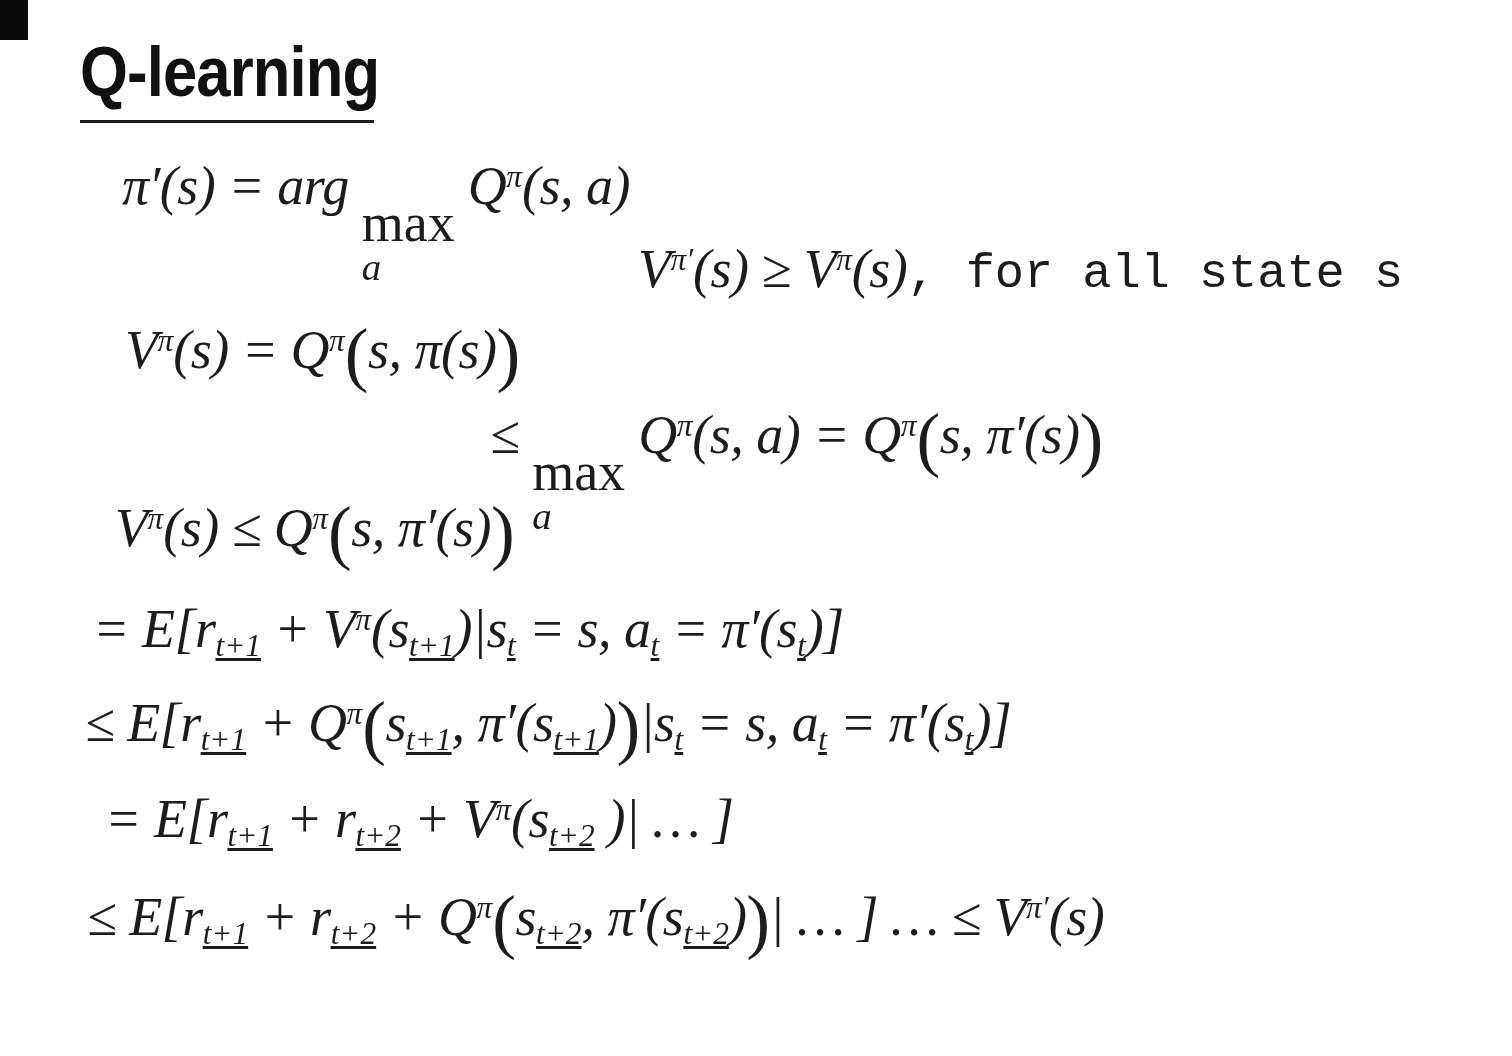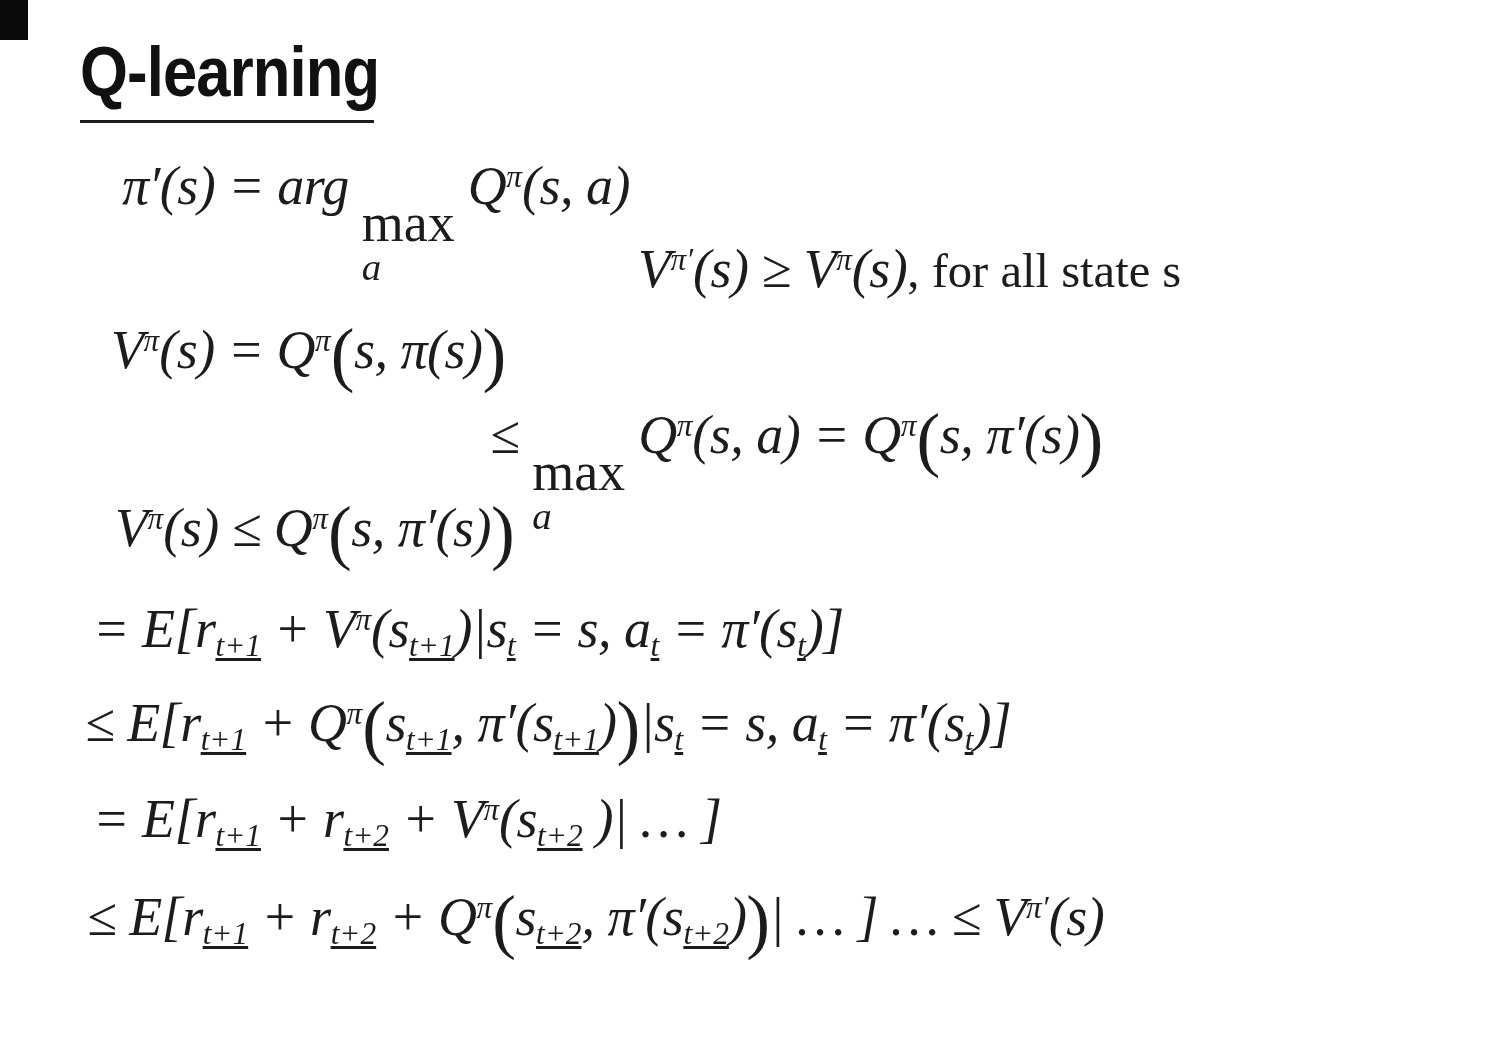--- a/index.html
+++ b/index.html
@@ -60,21 +60,21 @@
     letter-spacing:0;
     text-decoration:underline;
   }
   .eq .big{
     font-style:normal;
     font-size:1.32em;
     vertical-align:-0.14em;
     font-weight:400;
   }
   .eq .txt{
-    font-family:Liberation Serif, serif;
+    font-family:Liberation Mono, monospace;
     font-style:normal;
     font-size:0.9em;
     letter-spacing:0;
   }
   .eq .stack{
     display:inline-flex;
     flex-direction:column;
     line-height:0.95;
     vertical-align:-0.68em;
     letter-spacing:0;
@@ -89,23 +89,23 @@
   <div class="corner-mark"></div>
 
   <h1 class="title">Q-learning</h1>
   <div class="title-underline"></div>
 
   <div class="eq" style="left:122px;top:157px;"><span class="m">π′(s) = arg </span><span class="stack">
         <span class="over">max</span>
         <span class="under">a</span>
       </span><span class="m"> Q</span><span class="sup">π</span><span class="m">(s, a)</span></div>
   <div class="eq" style="left:638px;top:240px;"><span class="m">V</span><span class="sup">π′</span><span class="m">(s) ≥ V</span><span class="sup">π</span><span class="m">(s)</span><span class="txt">, for all state s</span></div>
-  <div class="eq" style="left:111px;top:315px;"><span class="m">V</span><span class="sup">π</span><span class="m">(s) = Q</span><span class="sup">π</span><span class="big">(</span><span class="m">s, π(s)</span><span class="big">)</span></div>
+  <div class="eq" style="left:125px;top:315px;"><span class="m">V</span><span class="sup">π</span><span class="m">(s) = Q</span><span class="sup">π</span><span class="big">(</span><span class="m">s, π(s)</span><span class="big">)</span></div>
   <div class="eq" style="left:490px;top:400px;"><span class="m">≤ </span><span class="stack">
         <span class="over">max</span>
         <span class="under">a</span>
       </span><span class="m"> Q</span><span class="sup">π</span><span class="m">(s, a) = Q</span><span class="sup">π</span><span class="big">(</span><span class="m">s, π′(s)</span><span class="big">)</span></div>
   <div class="eq" style="left:115px;top:493px;text-align:right;"><span class="m">V</span><span class="sup">π</span><span class="m">(s) ≤ Q</span><span class="sup">π</span><span class="big">(</span><span class="m">s, π′(s)</span><span class="big">)</span></div>
   <div class="eq" style="left:93px;top:600px;"><span class="m">= E[r</span><span class="sub">t+1</span><span class="m"> + V</span><span class="sup">π</span><span class="m">(s</span><span class="sub">t+1</span><span class="m">)|s</span><span class="sub">t</span><span class="m"> = s, a</span><span class="sub">t</span><span class="m"> = π′(s</span><span class="sub">t</span><span class="m">)]</span></div>
   <div class="eq" style="left:85px;top:688px;"><span class="m">≤ E[r</span><span class="sub">t+1</span><span class="m"> + Q</span><span class="sup">π</span><span class="big">(</span><span class="m">s</span><span class="sub">t+1</span><span class="m">, π′(s</span><span class="sub">t+1</span><span class="m">)</span><span class="big">)</span><span class="m">|s</span><span class="sub">t</span><span class="m"> = s, a</span><span class="sub">t</span><span class="m"> = π′(s</span><span class="sub">t</span><span class="m">)]</span></div>
-  <div class="eq" style="left:93px;top:790px;"><span class="m">= E[r</span><span class="sub">t+1</span><span class="m"> + r</span><span class="sub">t+2</span><span class="m"> + V</span><span class="sup">π</span><span class="m">(s</span><span class="sub">t+2</span><span class="m"> )| … ]</span></div>
+  <div class="eq" style="left:105px;top:790px;"><span class="m">= E[r</span><span class="sub">t+1</span><span class="m"> + r</span><span class="sub">t+2</span><span class="m"> + V</span><span class="sup">π</span><span class="m">(s</span><span class="sub">t+2</span><span class="m"> )| … ]</span></div>
   <div class="eq" style="left:87px;top:882px;"><span class="m">≤ E[r</span><span class="sub">t+1</span><span class="m"> + r</span><span class="sub">t+2</span><span class="m"> + Q</span><span class="sup">π</span><span class="big">(</span><span class="m">s</span><span class="sub">t+2</span><span class="m">, π′(s</span><span class="sub">t+2</span><span class="m">)</span><span class="big">)</span><span class="m">| … ] … ≤ V</span><span class="sup">π′</span><span class="m">(s)</span></div>
 </div>
 
 </body></html>

